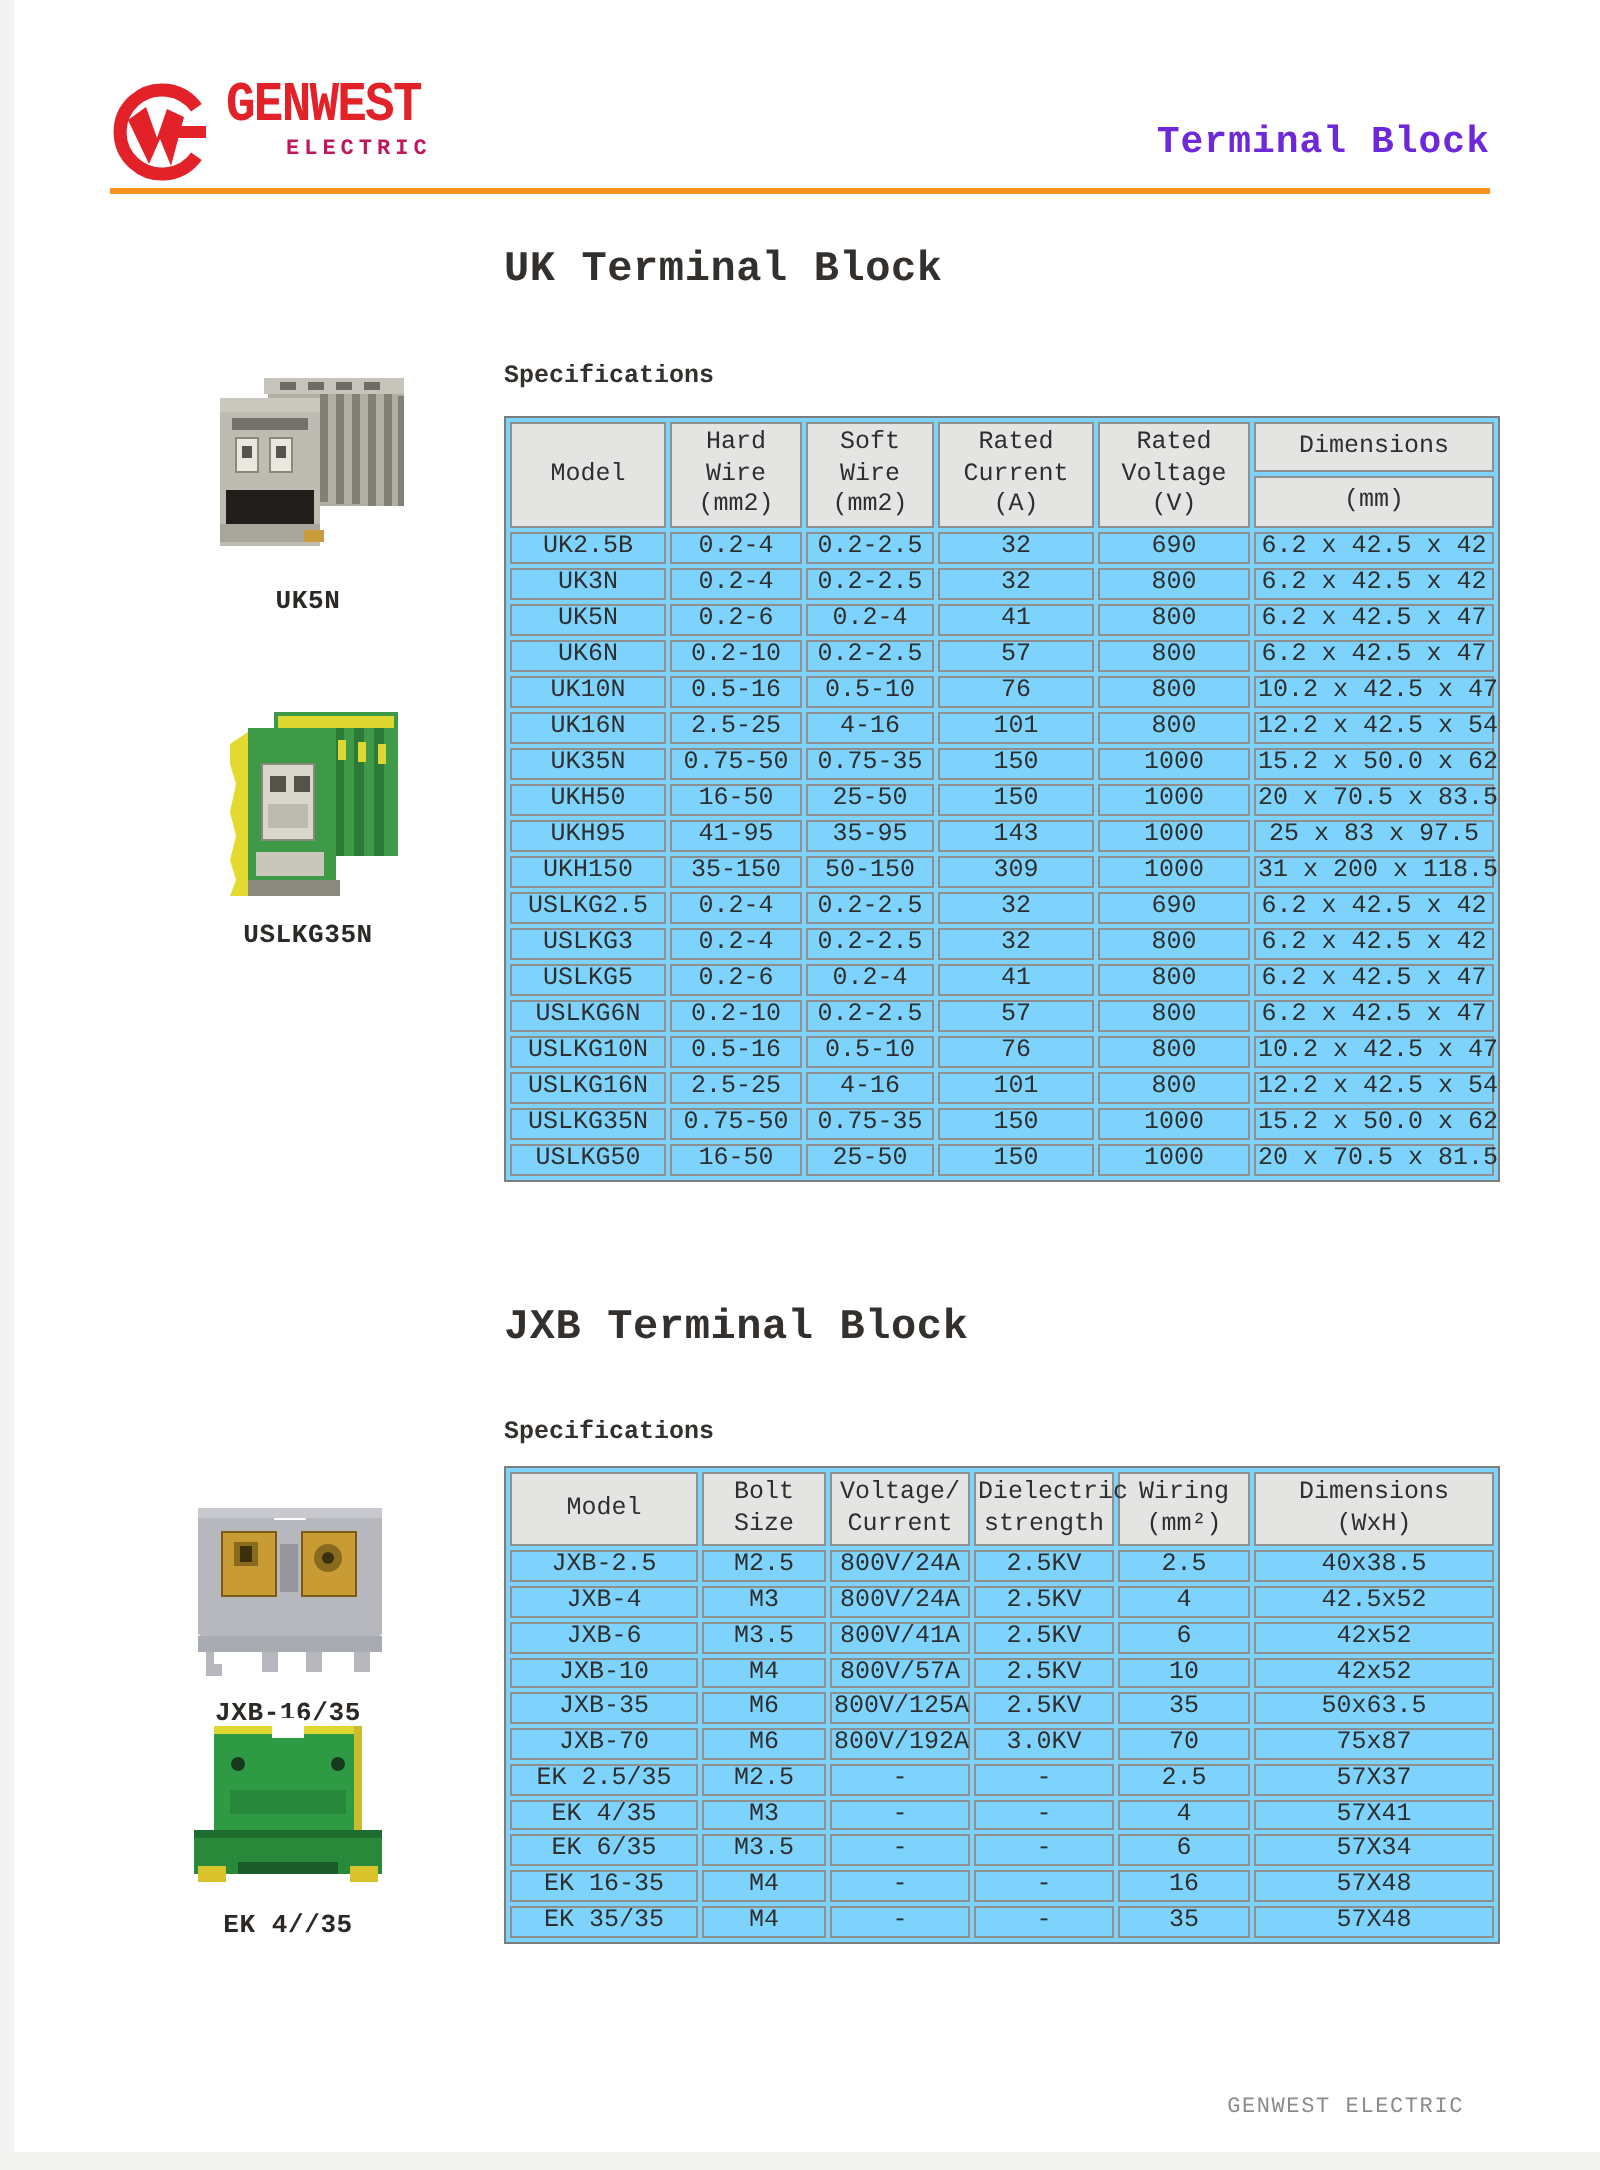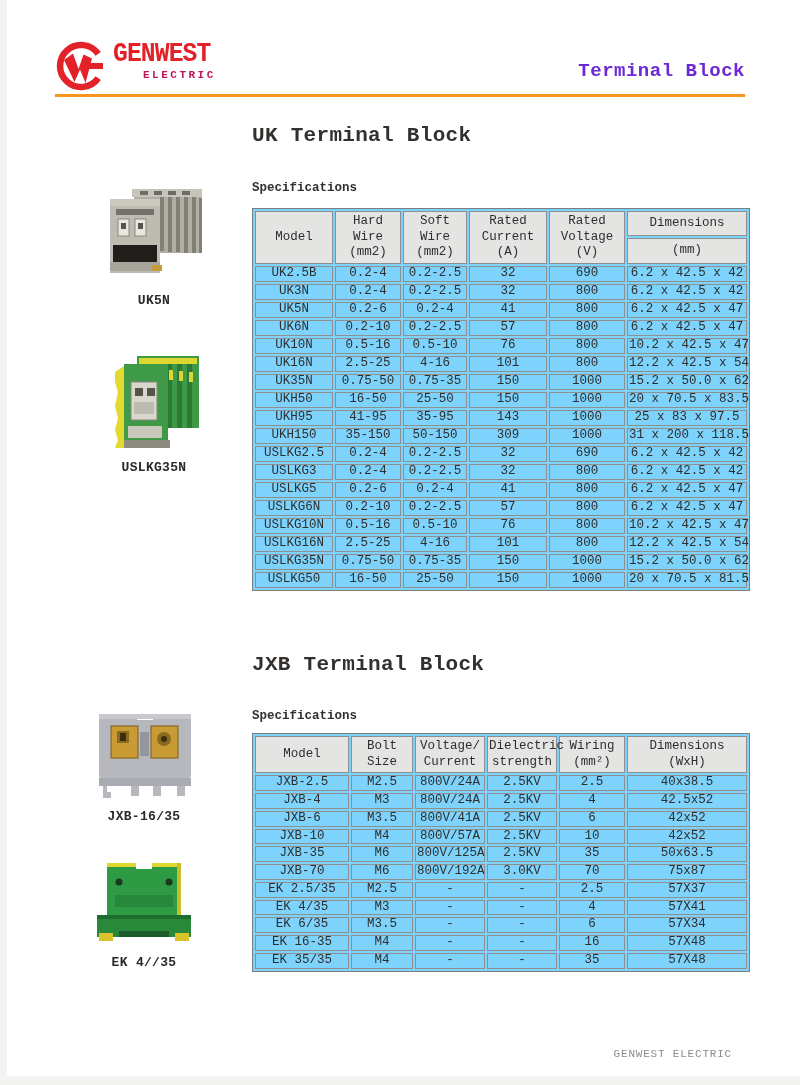--- a/index.html
+++ b/index.html
@@ -316,21 +316,21 @@
           <td>25-50</td>
           <td>150</td>
           <td>1000</td>
           <td>20 x 70.5 x 81.5</td>
         </tr>
       </tbody>
   </table>
 
   <div class="section-heading" style="top:653px;text-align:right;">JXB Terminal Block</div>
 
-  <div class="figure" style="left:85px; top:706px; width:118px;text-align:center;">
+  <div class="figure" style="left:85px; top:746px; width:118px;text-align:center;">
     <span>
       <svg width="115" height="95" viewBox="0 0 115 95">
         <rect x="12" y="8" width="92" height="64" rx="2" fill="#b6b8be"></rect>
         <rect x="50" y="4" width="16" height="10" fill="#ffffff"></rect>
         <rect x="12" y="8" width="92" height="5" fill="#c7c9cf"></rect>
         <rect x="24" y="20" width="27" height="32" fill="#c89b35" stroke="#7a5c16"></rect>
         <rect x="64" y="20" width="27" height="32" fill="#c89b35" stroke="#7a5c16"></rect>
         <rect x="30" y="25" width="12" height="12" fill="#8a6a1e"></rect>
         <circle cx="77" cy="33" r="7" fill="#8a6a1e"></circle>
         <rect x="33" y="27" width="6" height="8" fill="#3c2f0c"></rect>

